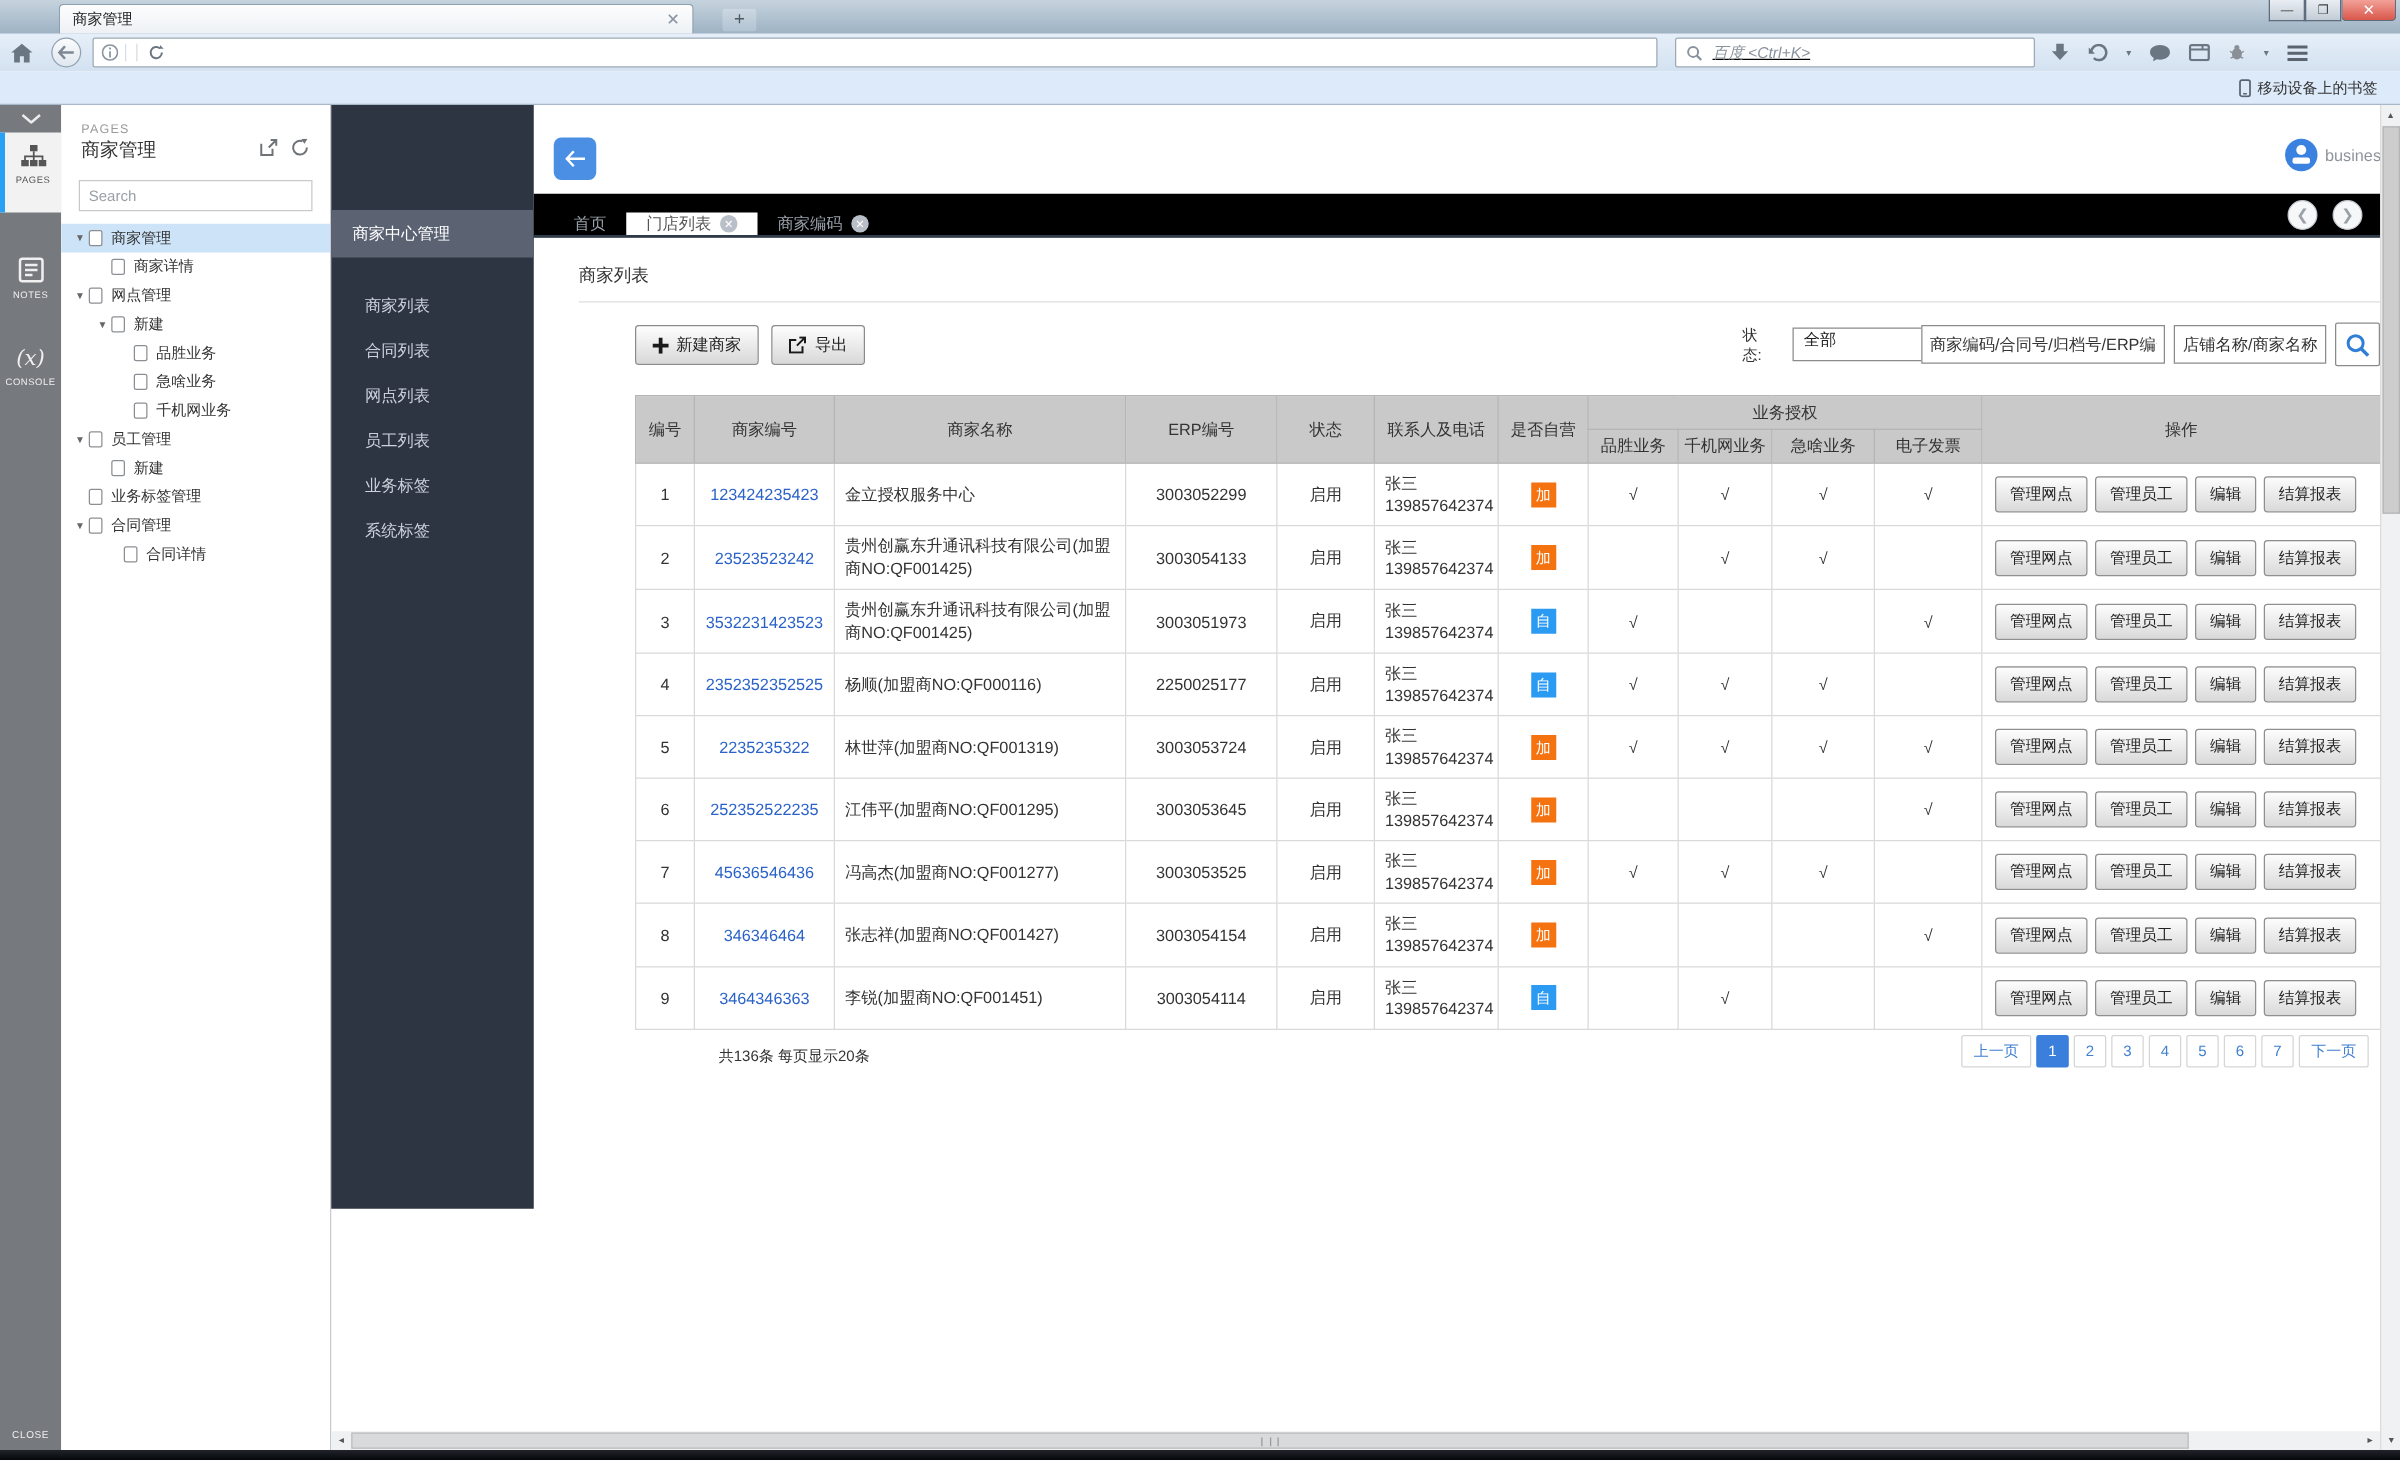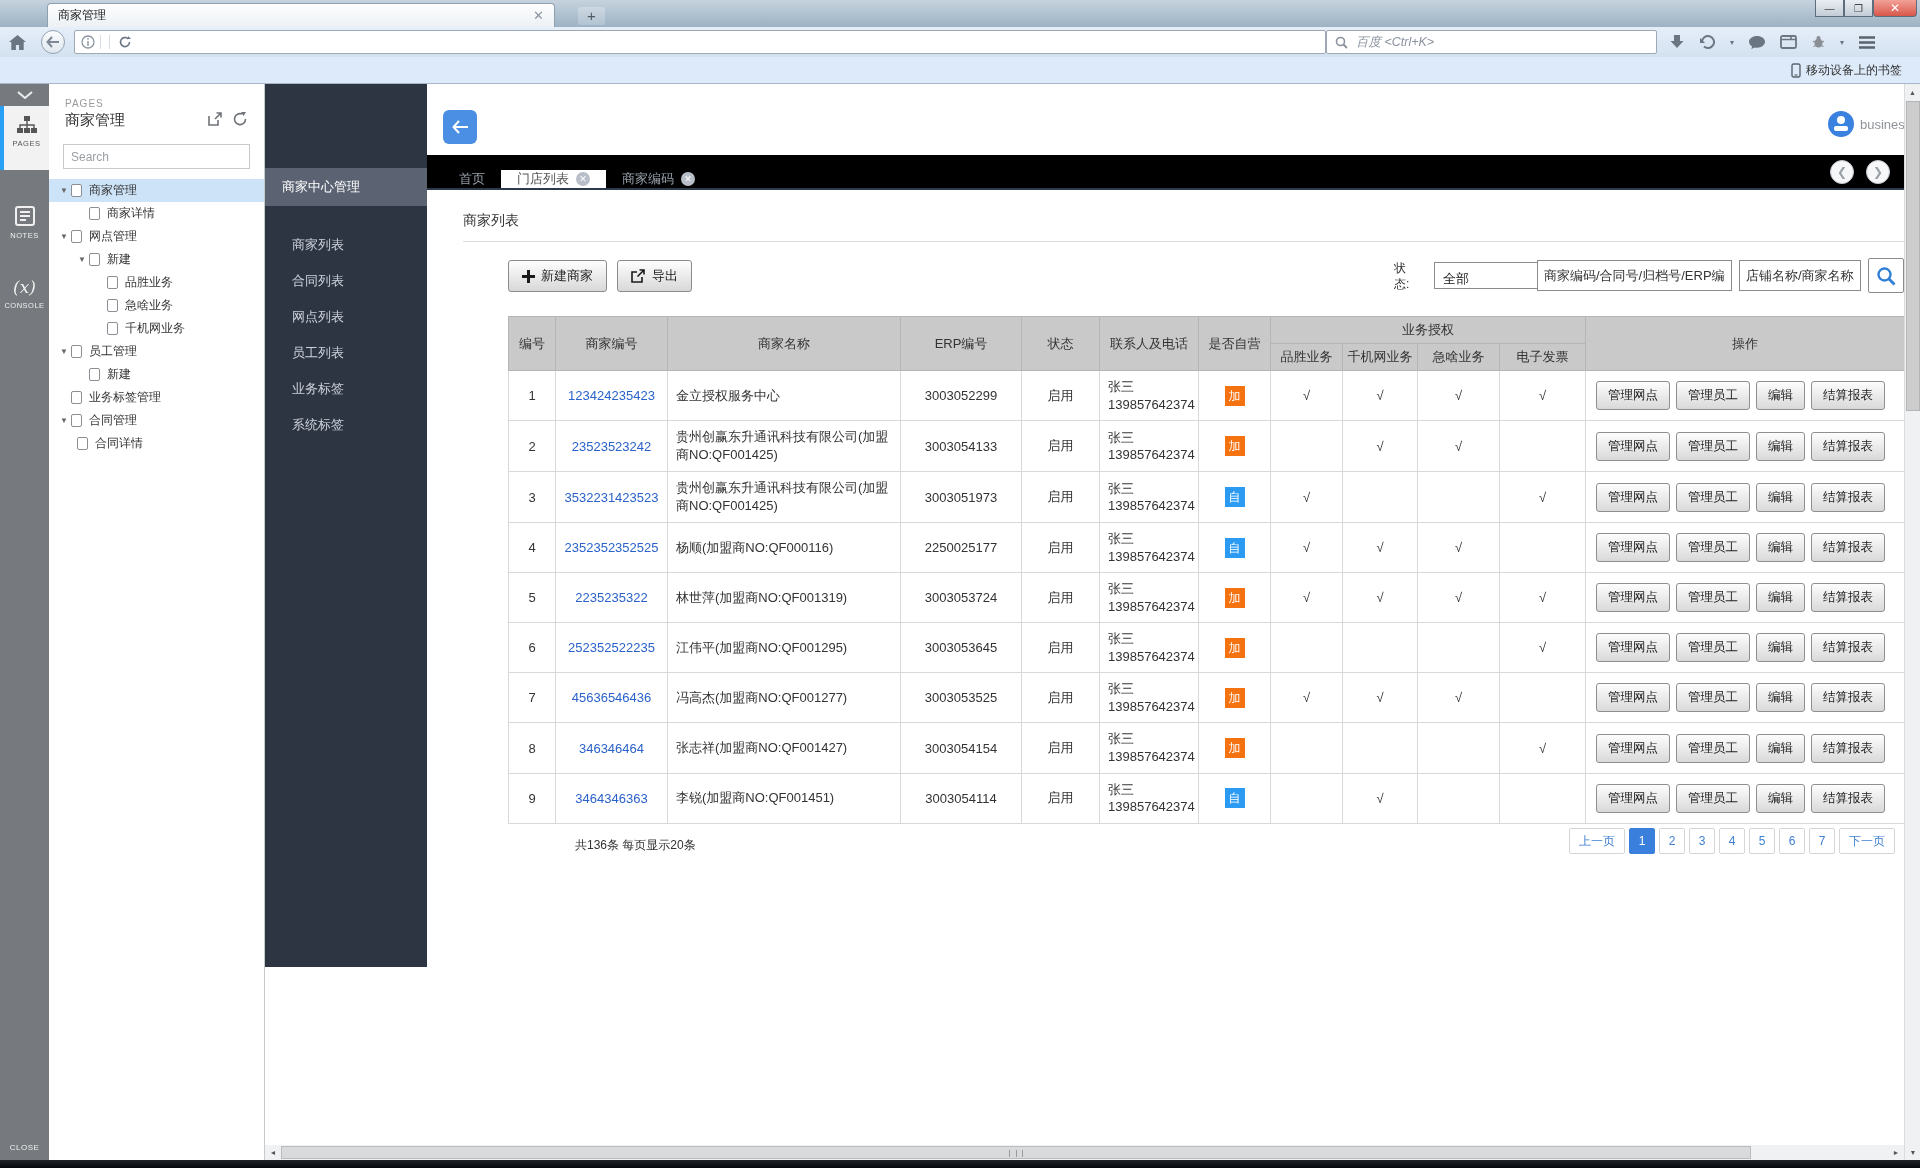--- a/index.html
+++ b/index.html
@@ -32,22 +32,22 @@
   .back-circle { margin-left:14px; width:24px; height:24px; border-radius:50%;
                  border:1px solid #93a2b2; background:linear-gradient(#fbfcfd,#dfe7ef);
                  display:flex; align-items:center; justify-content:center; color:#7d8894; }
   .urlbar { margin-left:9px; width:1252px; height:24px; background:#fff; border:1px solid #9fa9b5;
             border-radius:2px; display:flex; align-items:center; font-size:12.5px; color:#222; }
   .url-info { width:26px; display:flex; justify-content:center; border-right:1px solid #d7dde4;
               color:#8a95a1; margin-right:8px; }
   .url-text { flex:1; white-space:nowrap; overflow:hidden; }
   .url-reload { width:30px; border-left:1px solid #d7dde4; display:flex; justify-content:center;
                 color:#6b7683; }
-  .searchbox { width:331px; height:24px; background:#fff; border:1px solid #9fa9b5;
-               border-radius:2px; display:flex; align-items:center; padding:0 8px; }
+  .searchbox { margin-left:14px; width:288px; height:24px; background:#fff; border:1px solid #9fa9b5;
+               border-radius:2px; display:flex; align-items:center; padding:0 8px;text-decoration:underline; }
   .search-hint { font-style:italic; color:#8a929e; font-size:12.5px; margin-left:8px; }
   .toolicons { display:flex; align-items:center; margin-left:12px; gap:14px; }
   .caret { font-size:8px; color:#6b7683; }
 
   .bookmarksbar { position:absolute; left:0; top:57px; width:100%; height:27px;
                   background:#ddeafa; border-bottom:1px solid #a9b8c8;
                   display:flex; align-items:center; justify-content:flex-end; padding-right:18px;
                   font-size:12px; color:#333; gap:5px; }
 
   
@@ -114,21 +114,21 @@
 
   .btn { display:inline-flex; align-items:center; gap:6px; height:32px; padding:0 13px;
          background:linear-gradient(#fefefe,#d8d8d8); border:1px solid #8b8b8b; border-radius:3px;
          font-size:13px; color:#222; }
   .btn-new { position:absolute; left:508px; top:176px; }
   .btn-export { position:absolute; left:617px; top:176px; }
 
   .status-label { position:absolute; left:1394px; top:176px; width:16px; font-size:12px;
                   line-height:16px; color:#333; }
   .sel { position:absolute; left:1434px; top:178px; width:120px; height:27px; background:#fff;
-         border:1px solid #8b8b8b; font-size:13px; color:#222; display:flex; align-items:flex-end;
+         border:1px solid #8b8b8b; font-size:13px; color:#222; display:flex; align-items:flex-start;
          padding:0 8px; }
   .sel .sp { flex:1; }
   .sel-caret { font-size:9px; color:#333; }
   .filter-input { position:absolute; height:31px; border:1px solid #8b8b8b; font-size:13px; color:#333;
                   padding:0 6px; font-family:inherit; }
   .fi1 { left:1537px; top:176px; width:195px; }
   .fi2 { left:1739px; top:176px; width:122px; }
   .search-btn { position:absolute; left:1868px; top:174px; width:36px; height:35px; background:#fff;
                 border:1px solid #8b8b8b; border-radius:2px; display:flex; align-items:center;
                 justify-content:center; }
@@ -380,21 +380,21 @@
           <div class="tree-row" style="padding-left: 8px;">
             <span class="tri"></span>
             <span class="pgicon"></span>
             <span class="tree-label">业务标签管理</span>
           </div>
           <div class="tree-row" style="padding-left: 8px;">
             <span class="tri">▼</span>
             <span class="pgicon"></span>
             <span class="tree-label">合同管理</span>
           </div>
-          <div class="tree-row" style="padding-left: 14px;">
+          <div class="tree-row" style="padding-left: 36px;">
             <span class="tri"></span>
             <span class="pgicon"></span>
             <span class="tree-label">合同详情</span>
           </div>
         </div>
     </div>
 
     <div class="dark-menu">
       <div class="dm-header">商家中心管理</div>
       <div class="dm-items" id="menu-items">

